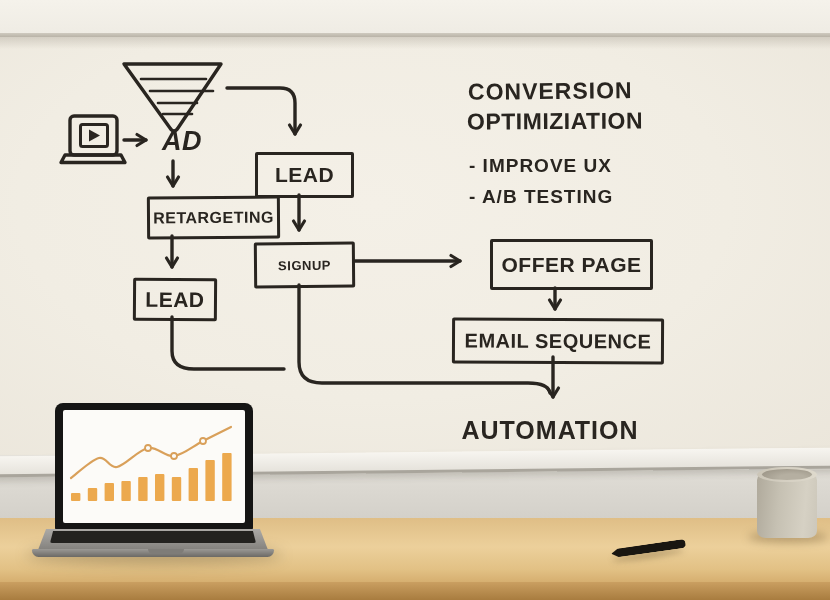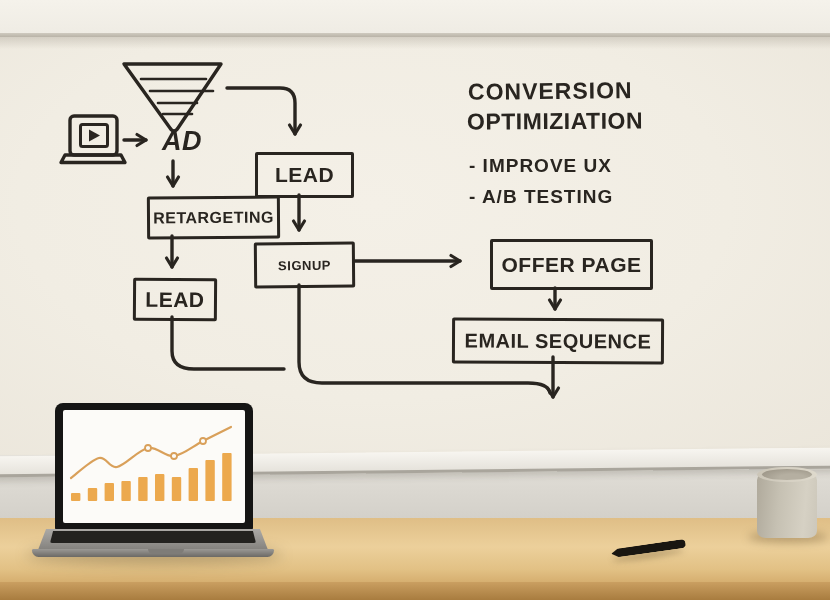--- a/index.html
+++ b/index.html
@@ -127,20 +127,21 @@
   <div class="node" style="left:133px;top:278px;width:78px;height:37px;font-size:21px;transform:rotate(0.4deg);">LEAD</div>
 
   <div class="node" style="left:255px;top:152px;width:93px;height:40px;font-size:21px;">LEAD</div>
 
   <div class="node" style="left:254px;top:242px;width:95px;height:40px;font-size:13px;transform:rotate(-0.5deg);">SIGNUP</div>
 
   <div class="node" style="left:478px;top:239px;width:157px;height:45px;font-size:21px;margin-left:12px;">OFFER PAGE</div>
 
   <div class="node" style="left:452px;top:318px;width:206px;height:40px;font-size:20px;transform:rotate(0.3deg);">EMAIL SEQUENCE</div>
 
+  <div class="ink" style="left:455px;top:416px;width:190px;text-align:center;font-size:25px;letter-spacing:1px;">AUTOMATION</div>
 
   <div class="ink" style="left:468px;top:78px;font-size:23px;letter-spacing:1px;transform:rotate(-0.6deg);">CONVERSION</div>
   <div class="ink" style="left:467px;top:108px;font-size:23px;letter-spacing:.5px;transform:rotate(-0.4deg);">OPTIMIZIATION</div>
   <div class="ink" style="left:469px;top:155px;font-size:19px;letter-spacing:1px;">- IMPROVE UX</div>
   <div class="ink" style="left:469px;top:186px;font-size:19px;letter-spacing:1px;">- A/B TESTING</div>
 
   <div class="laptop-shadow"></div>
   <div class="screen">
     <div class="screen-inner">
       <svg id="laptop-chart-svg" width="100%" height="100%" viewBox="0 0 182 113" preserveAspectRatio="none">

